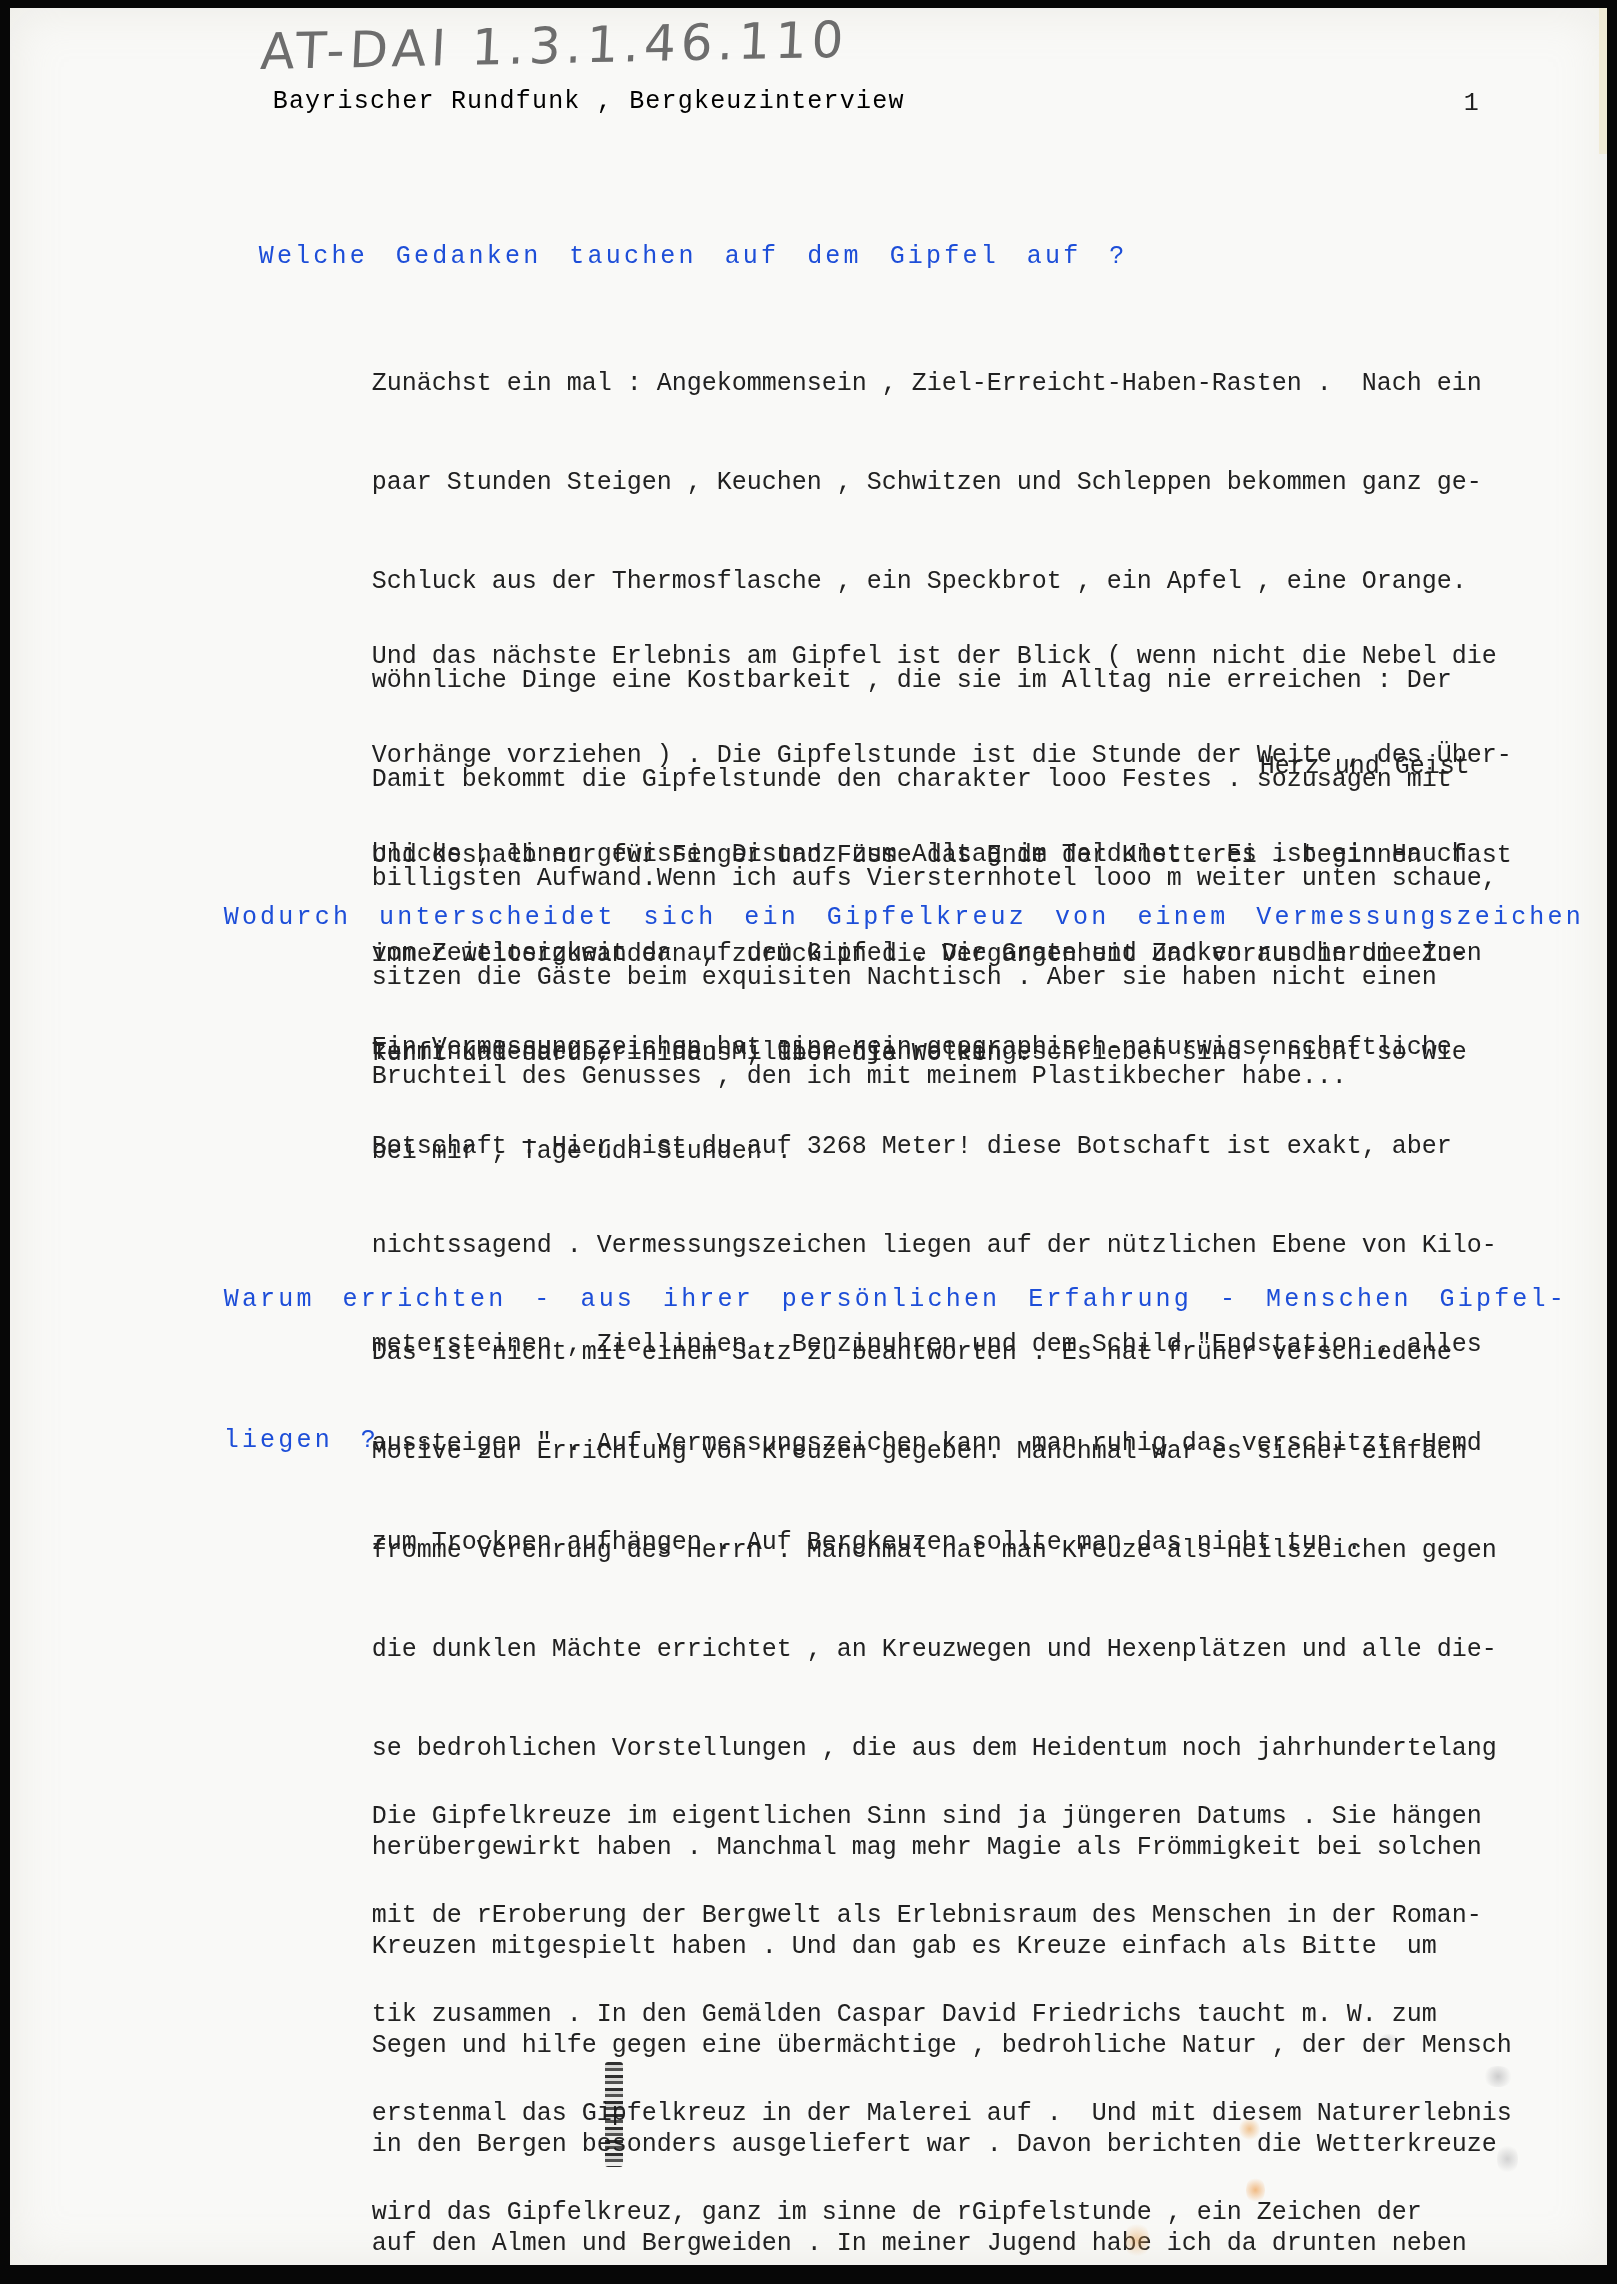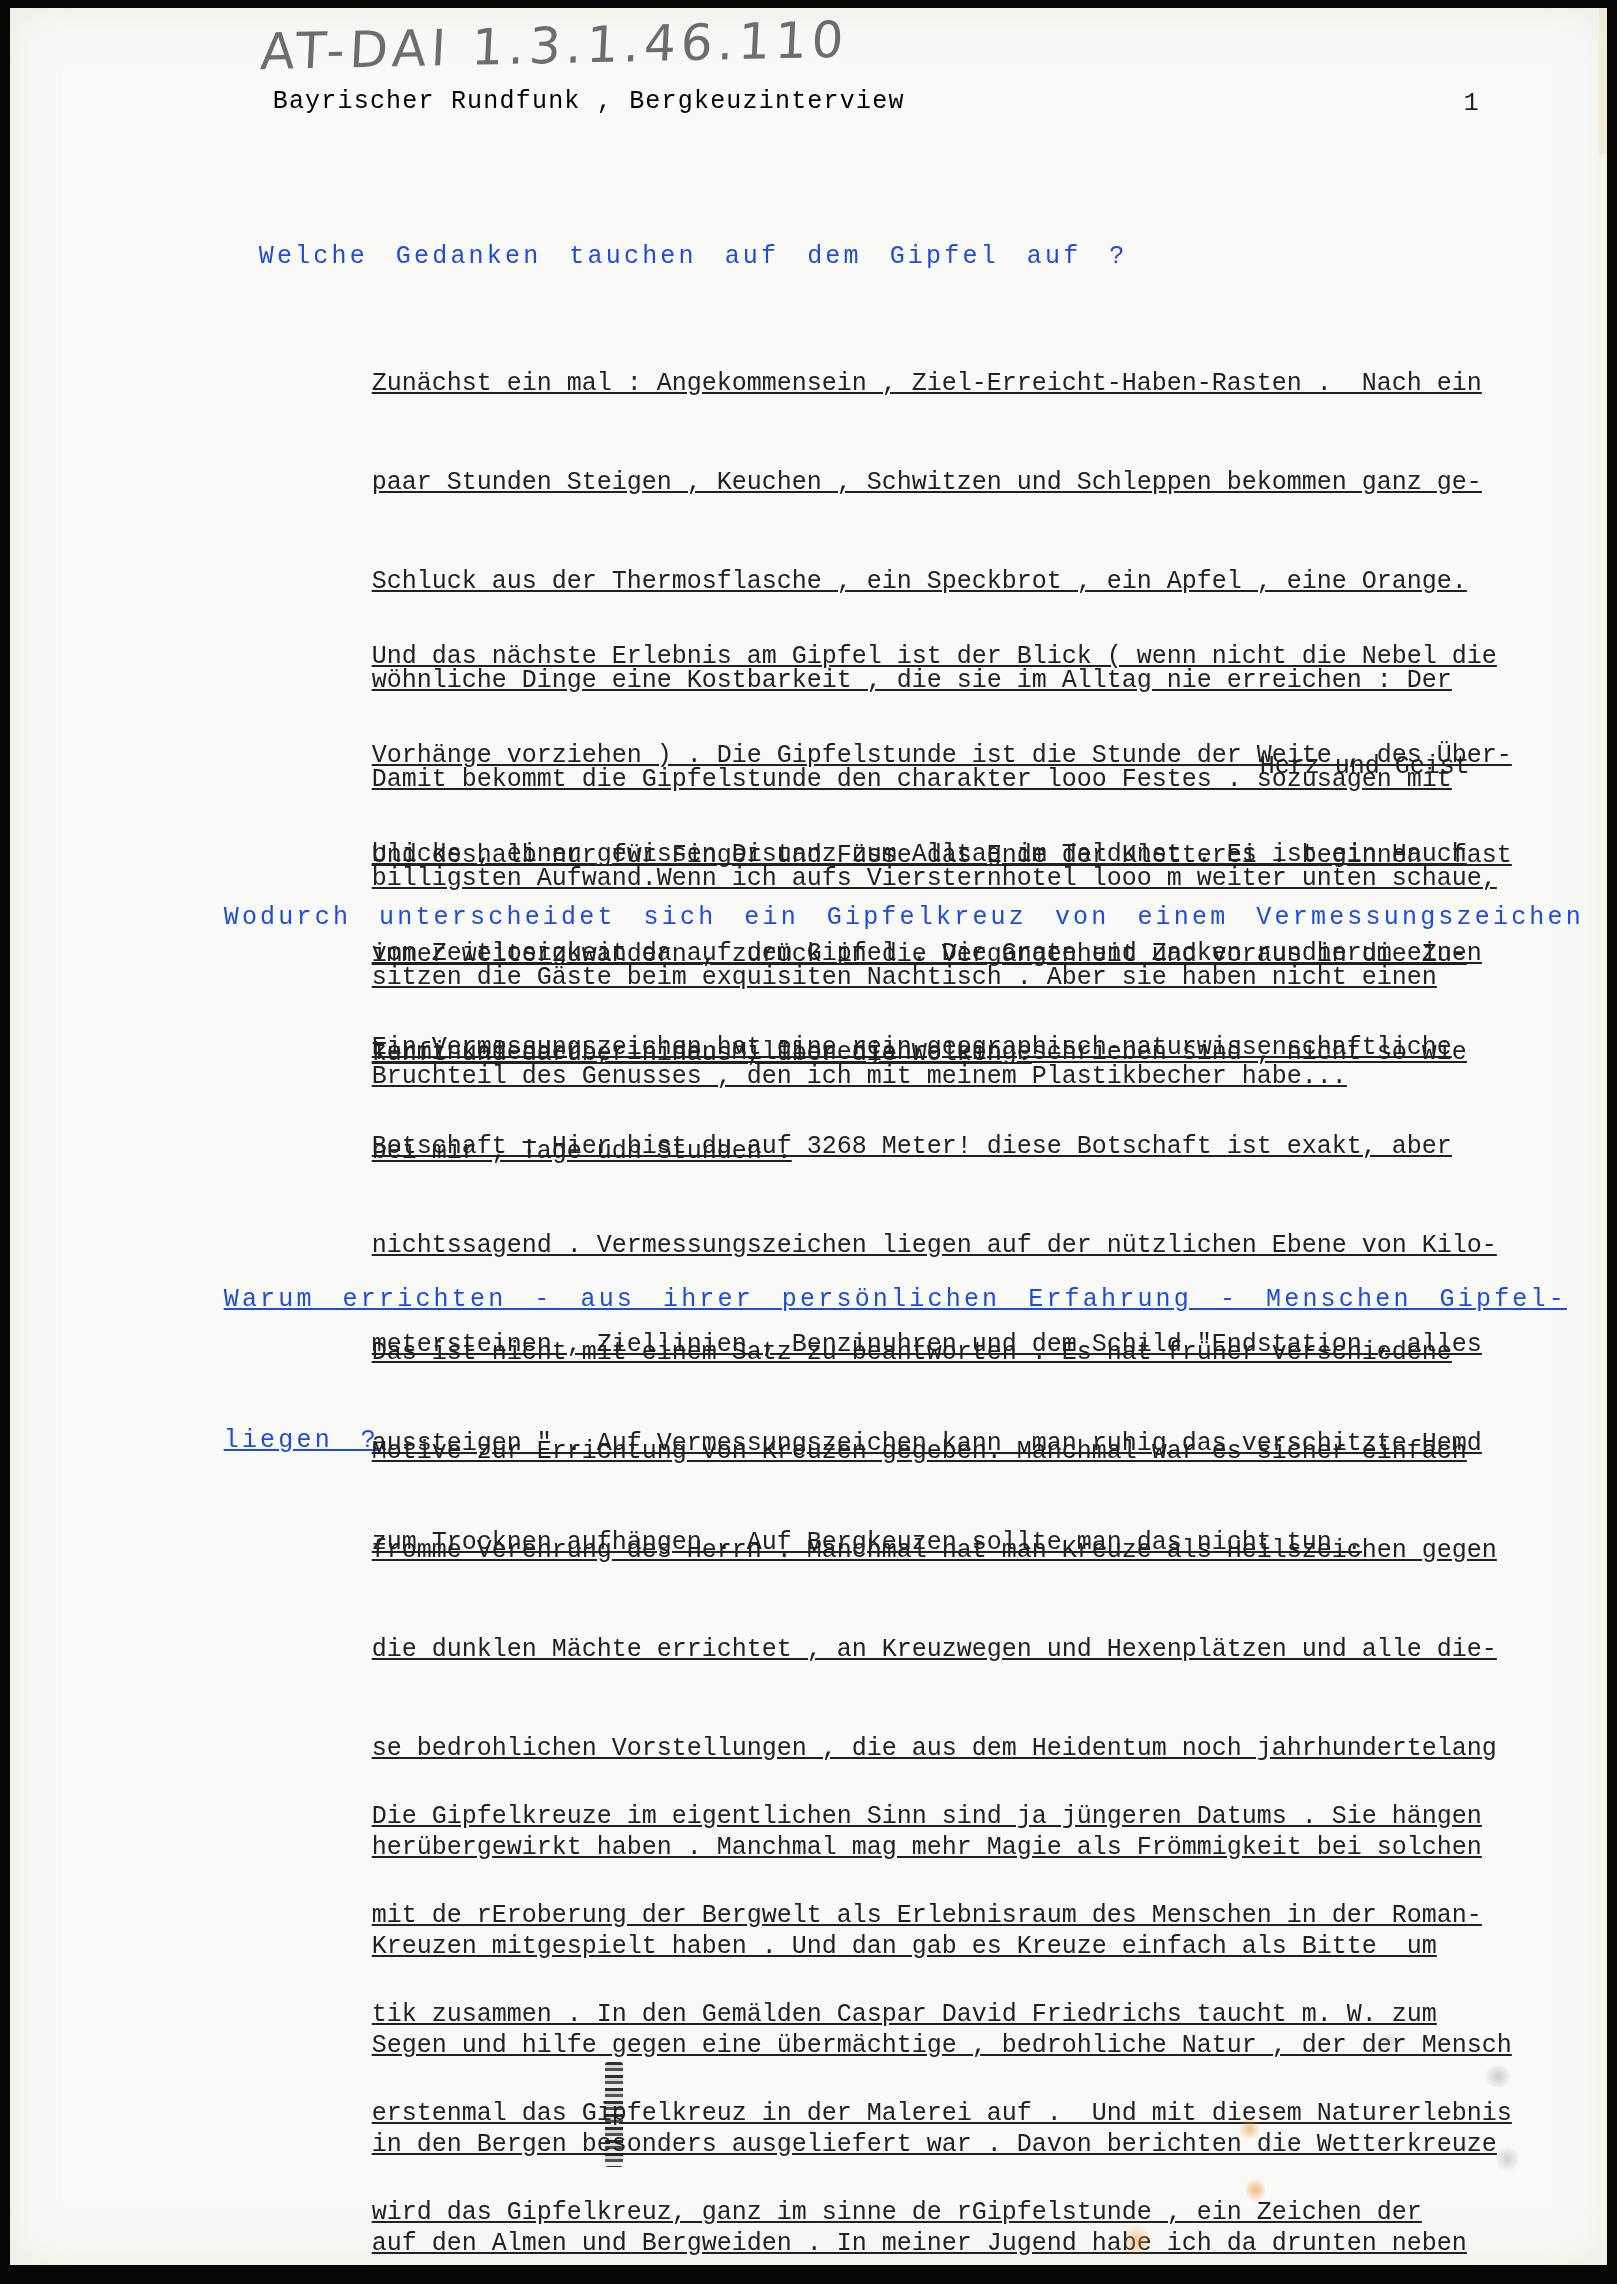--- a/index.html
+++ b/index.html
@@ -39,21 +39,21 @@
     position:absolute;
     font-size:25px;color:#1d4ed8;
     letter-spacing:3.2px;word-spacing:9.7px;white-space:pre;
     line-height:47px;
   }
   .para{
     position:absolute;
     font-size:25px;color:#212121;
     line-height:33px;white-space:pre;
   }
-  .tl{white-space:pre;text-decoration:underline;}
+  .tl{white-space:pre;}
   .insertion{
     position:absolute;left:1250px;top:744px;
     font-size:25px;color:#212121;white-space:pre;
   }
   .overtype{
     position:absolute;left:595px;top:2054px;width:18px;height:105px;
     background:
       repeating-linear-gradient(180deg,
         rgba(25,25,25,.9) 0 3.2px, rgba(25,25,25,.15) 3.2px 6.5px,
         rgba(25,25,25,.75) 6.5px 9px, rgba(25,25,25,.05) 9px 13px);

